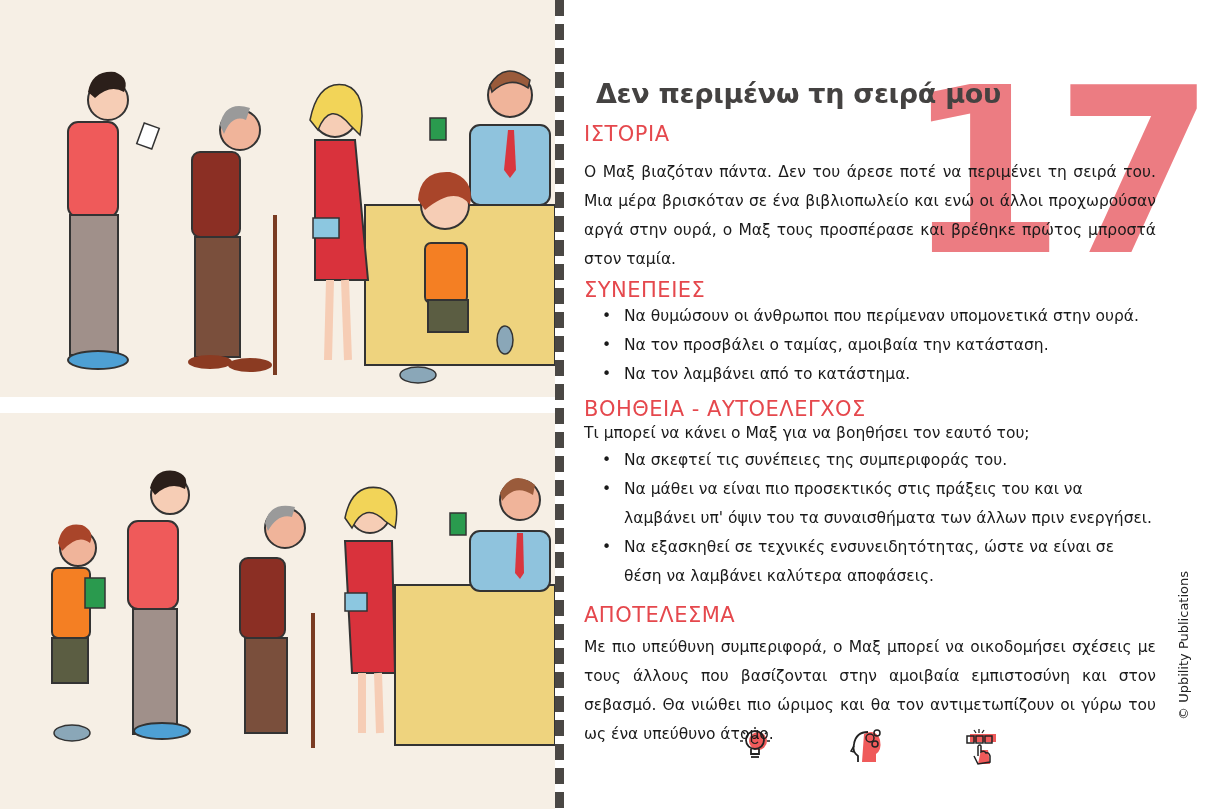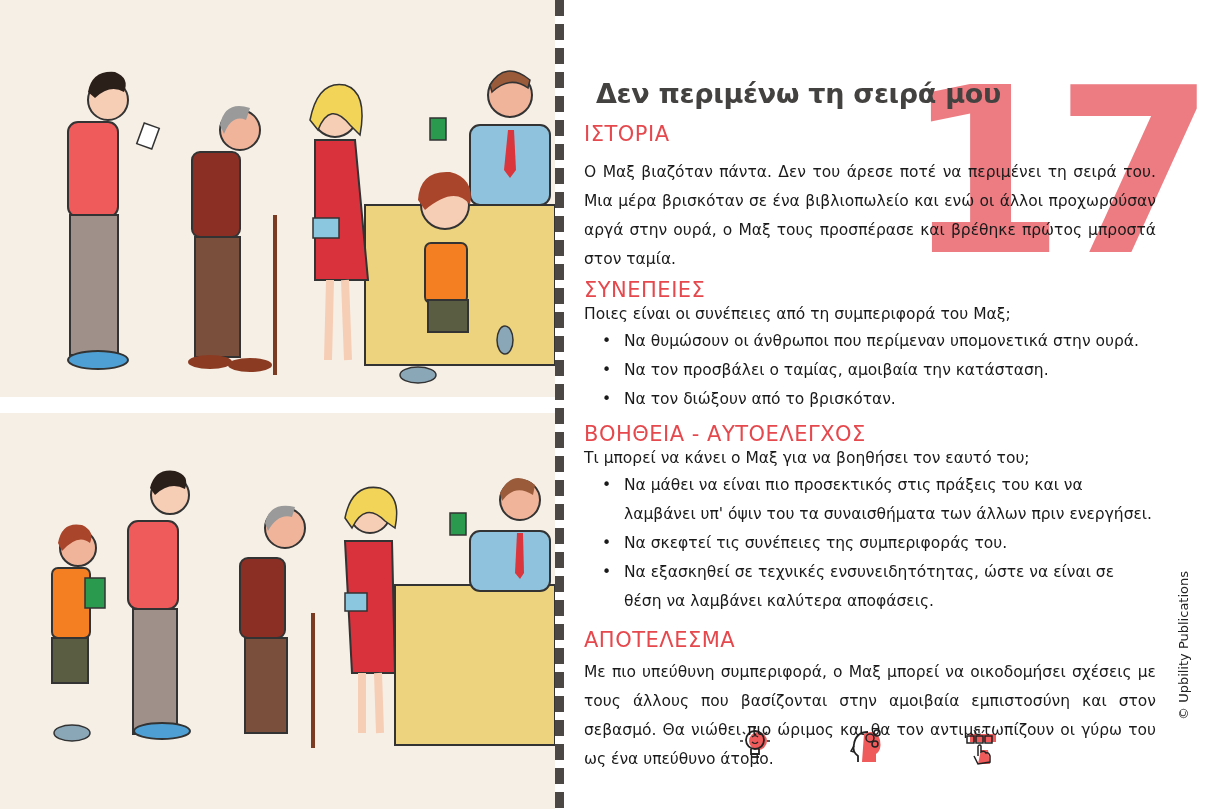--- a/index.html
+++ b/index.html
@@ -114,32 +114,31 @@
 
 <div class="bignum">17</div>
 
 <div class="right">
   <h1 class="title">Δεν περιμένω τη σειρά μου</h1>
 
   <h2 class="sec">ΙΣΤΟΡΙΑ</h2>
   <p class="para" style="margin-top:12px;">Ο Μαξ βιαζόταν πάντα. Δεν του άρεσε ποτέ να περιμένει τη σειρά του. Μια μέρα βρισκόταν σε ένα βιβλιοπωλείο και ενώ οι άλλοι προχωρούσαν αργά στην ουρά, ο Μαξ τους προσπέρασε και βρέθηκε πρώτος  μπροστά στον ταμία.</p>
 
   <h2 class="sec" style="margin-top:4px;">ΣΥΝΕΠΕΙΕΣ</h2>
-  <p class="intro">Ποιες είναι οι συνέπειες από τη συμπεριφορά του Μαξ;</p>
   <ul class="bl">
     <li>Να θυμώσουν οι άνθρωποι που περίμεναν υπομονετικά στην ουρά.</li>
     <li>Να τον προσβάλει ο ταμίας, αμοιβαία την κατάσταση.</li>
-    <li>Να τον διώξουν από το βρισκόταν.</li>
+    <li>Να τον λαμβάνει από το κατάστημα.</li>
   </ul>
 
   <h2 class="sec" style="margin-top:8px;">ΒΟΗΘΕΙΑ - ΑΥΤΟΕΛΕΓΧΟΣ</h2>
   <p class="intro">Τι μπορεί να κάνει ο Μαξ για να βοηθήσει τον εαυτό του;</p>
   <ul class="bl">
+    <li>Να σκεφτεί τις συνέπειες της συμπεριφοράς του.</li>
     <li>Να μάθει να είναι πιο προσεκτικός στις πράξεις του και να λαμβάνει υπ' όψιν του τα συναισθήματα των άλλων πριν ενεργήσει.</li>
-    <li>Να σκεφτεί τις συνέπειες της συμπεριφοράς του.</li>
     <li>Να εξασκηθεί σε τεχνικές ενσυνειδητότητας, ώστε να είναι σε θέση να λαμβάνει καλύτερα αποφάσεις.</li>
   </ul>
 
   <h2 class="sec" style="margin-top:12px;">ΑΠΟΤΕΛΕΣΜΑ</h2>
   <p class="para" style="margin-top:6px;">Με πιο υπεύθυνη συμπεριφορά, ο Μαξ μπορεί να οικοδομήσει σχέσεις με τους άλλους που βασίζονται στην αμοιβαία εμπιστοσύνη και στον σεβασμό. Θα νιώθει πιο ώριμος και θα τον αντιμετωπίζουν οι γύρω του ως ένα υπεύθυνο άτομο.</p>
 </div>
 
 <div class="icons">
   <div class="icon" style="left:0;">
     <svg width="36" height="40" viewBox="0 0 36 40">

